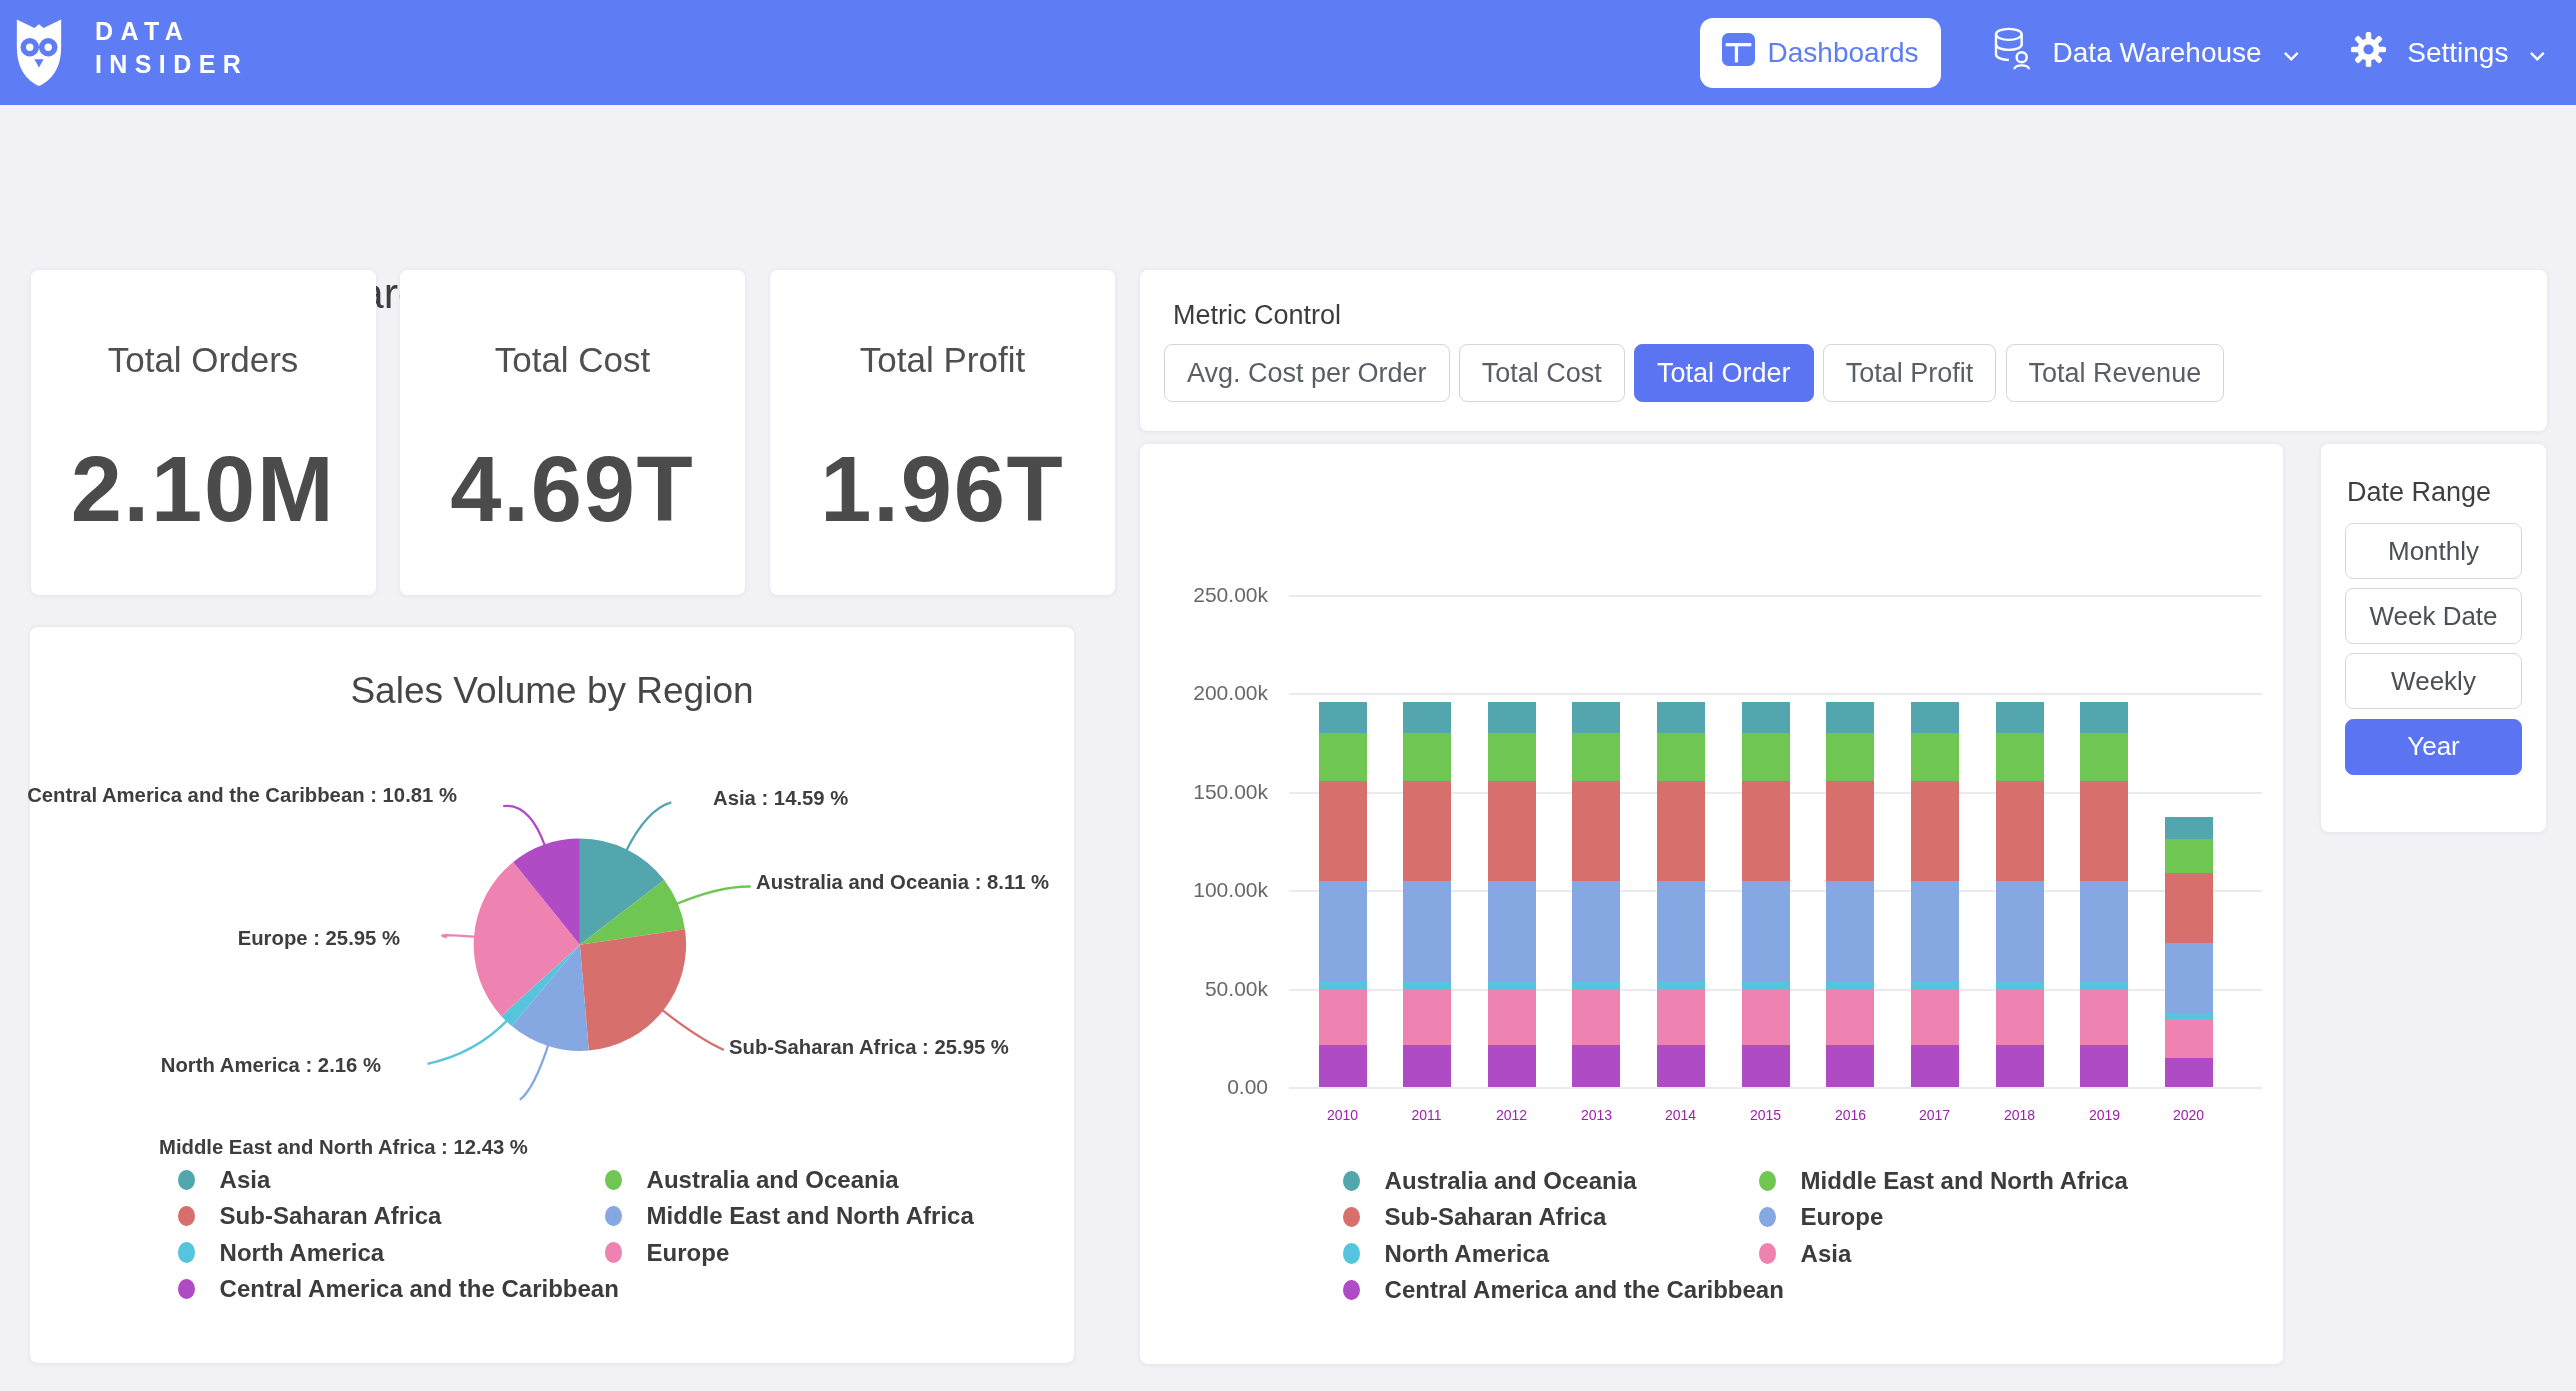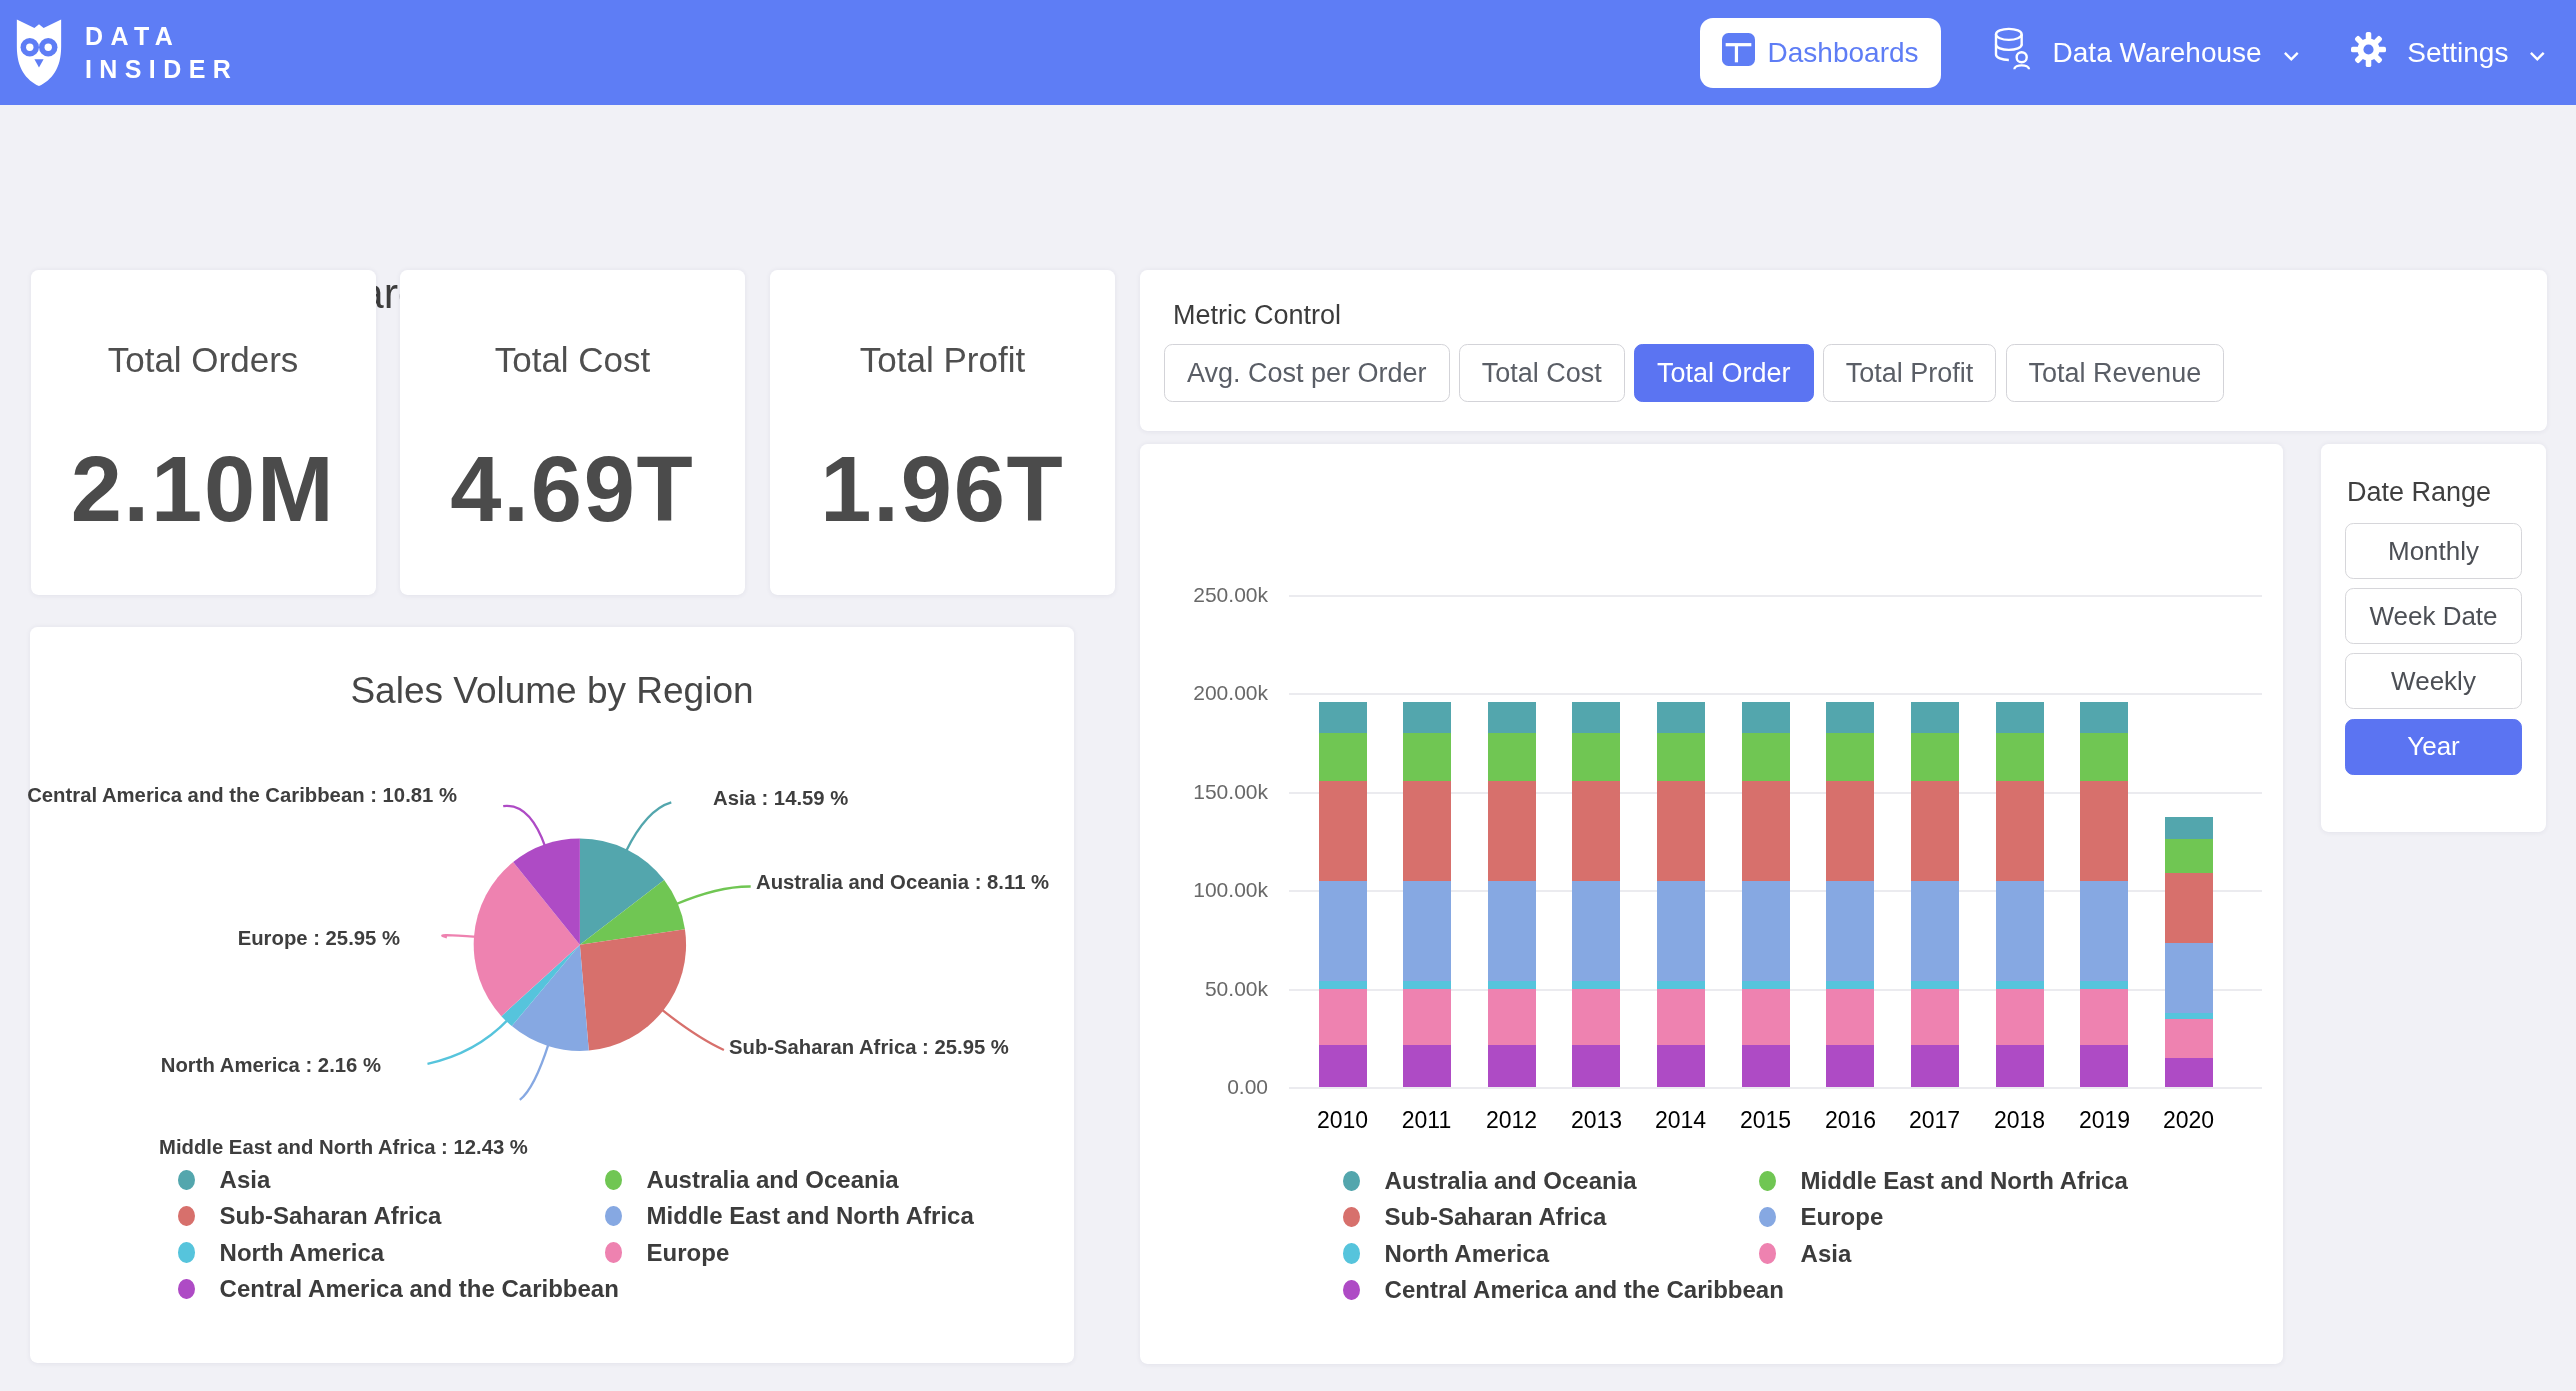--- a/index.html
+++ b/index.html
@@ -2,21 +2,21 @@
 <html style="font-size:15px"><head>
 <meta charset="utf-8">
 <style>
   * { margin:0; padding:0; box-sizing:border-box; }
   html,body { width:2576px; height:1391px; overflow:hidden; }
   body { font-family:"Liberation Sans","DejaVu Sans",sans-serif; background:#f1f1f6; position:relative; }
   #app { position:absolute; inset:0; }
 
   
   .topbar { position:absolute; left:0; top:0; width:2576px; height:105px; background:#5e7df5; }
-  .brand { position:absolute; left:15px; top:15px; display:flex; align-items:center; gap:22px; }
+  .brand { position:absolute; left:15px; top:15px; display:flex; gap:32px; }
   .brand-text { color:#fff; font-weight:700; font-size:25px; letter-spacing:7.4px; line-height:33px; }
   .nav-right { position:absolute; right:30px; top:0; height:105px; display:flex; align-items:center; gap:52px; }
   .nav-pill { display:flex; align-items:center; gap:13px; background:#fff; color:#5e7df5; height:70px;
               padding:0 22px; border-radius:13px; font-size:28px; font-weight:500; cursor:pointer; border:none; }
   .nav-item { display:flex; align-items:center; gap:21px; color:#fff; font-size:28px; cursor:pointer; }
 
   
   .page-header { position:absolute; left:0; top:105px; width:2576px; height:176px; }
   .back-btn { position:absolute; left:33px; top:170px; width:24px; height:41px; cursor:pointer; }
   .page-title { position:absolute; left:92px; top:164px; font-size:43px; color:#3d3d3d; }
@@ -51,21 +51,21 @@
   .pie-card { left:30px; top:627px; width:1044px; height:736px; }
   .bar-card { left:1140px; top:444px; width:1143px; height:920px; }
   .chart-title { position:absolute; left:0; right:0; top:43px; text-align:center; font-size:37px; color:#464646; }
   .bar-card .chart-title { top:51px; }
   .pie-label { position:absolute; font-size:20.3px; font-weight:700; color:#3e3e3e; white-space:nowrap; line-height:26px; }
   .gridline { position:absolute; height:1.8px; background:#ebebef; left:0; right:0; }
   .ytick { position:absolute; left:0; width:128px; text-align:right; font-size:21px; color:#686868; height:26px; line-height:26px; }
   .plot { position:absolute; left:149px; top:151px; width:973px; height:492px; }
   .bar { position:absolute; bottom:0; width:48px; display:flex; flex-direction:column-reverse; }
   .bar > div { width:100%; }
-  .xlabel { position:absolute; width:85px; text-align:center; font-size:23px; color:#000000; top:663px; }
+  .xlabel { position:absolute; width:85px; text-align:center; font-size:14px; color:#a21caf; top:663px; }
   .legend-col { position:absolute; display:flex; flex-direction:column; gap:8.3px; }
   .legend-item { display:flex; align-items:center; height:28px;gap:10px; }
   .legend-dot { width:16.6px; height:20.3px; border-radius:50%; margin-right:15px; flex:none; }
   .legend-label { font-size:24px; font-weight:700; color:#3c3c3c; white-space:nowrap; }
   svg.overlay { position:absolute; left:0; top:0; }
 </style>
 </head>
 <body>
 
 <div id="app">

